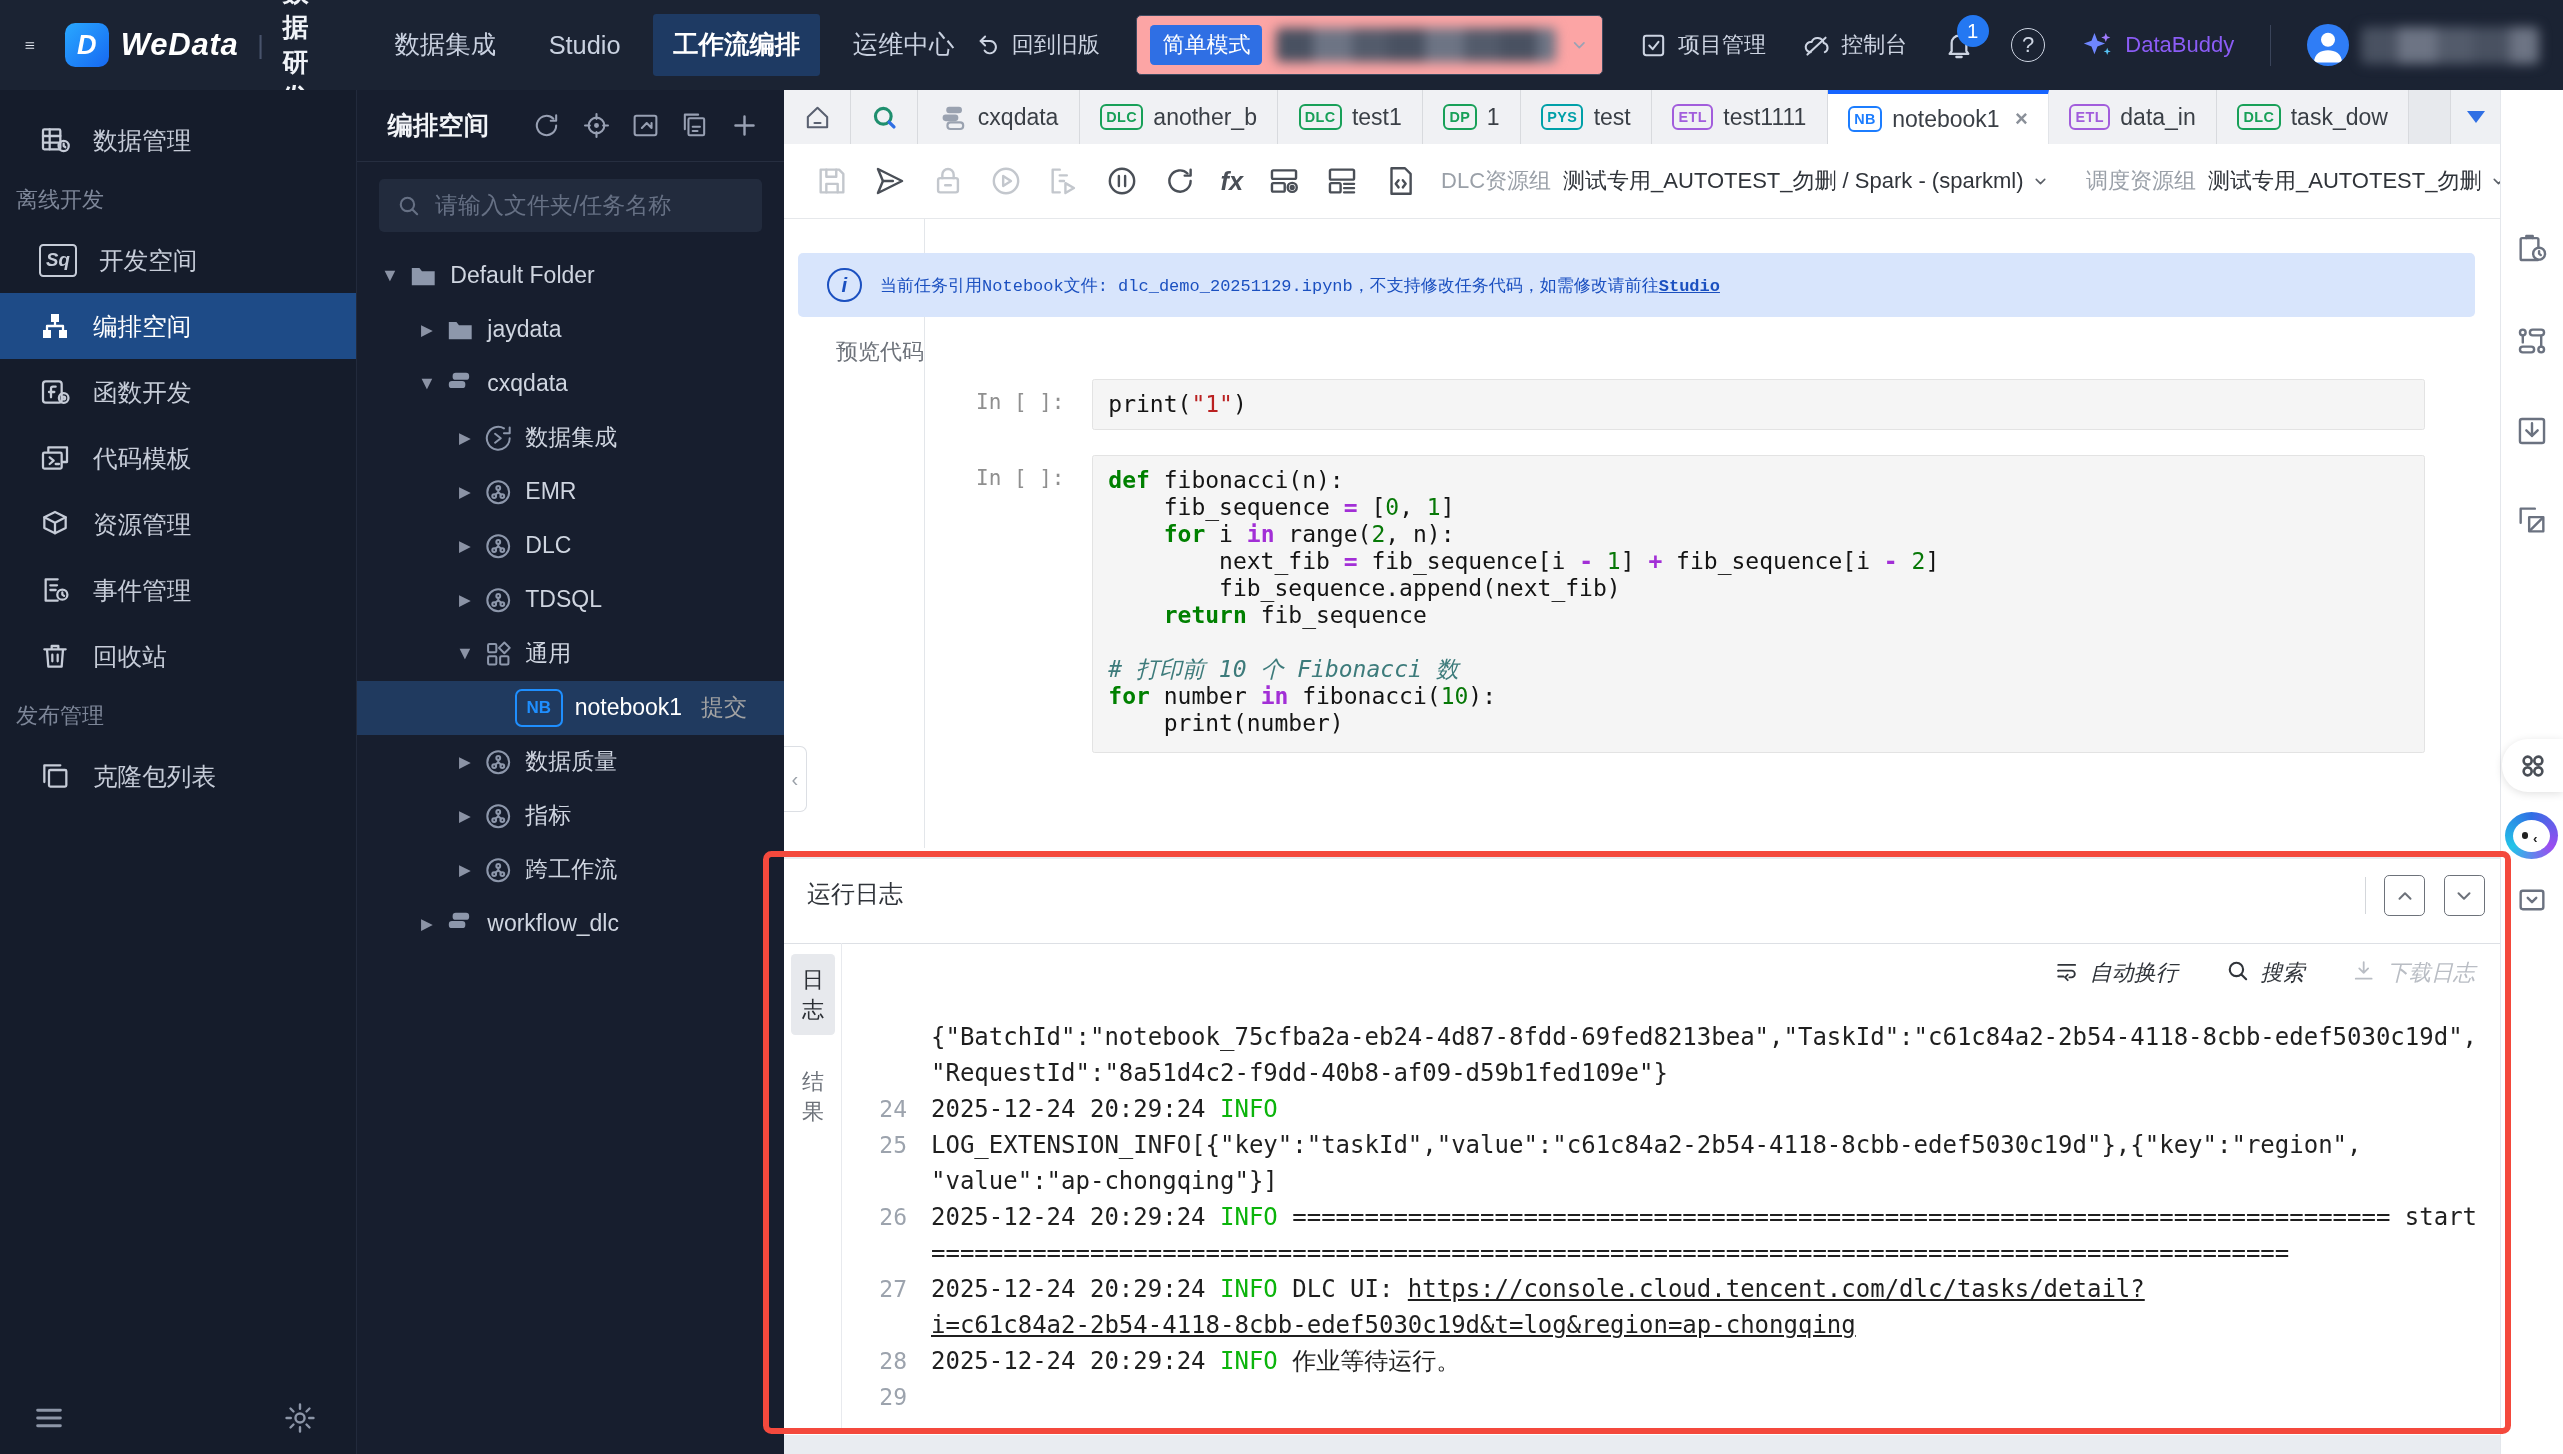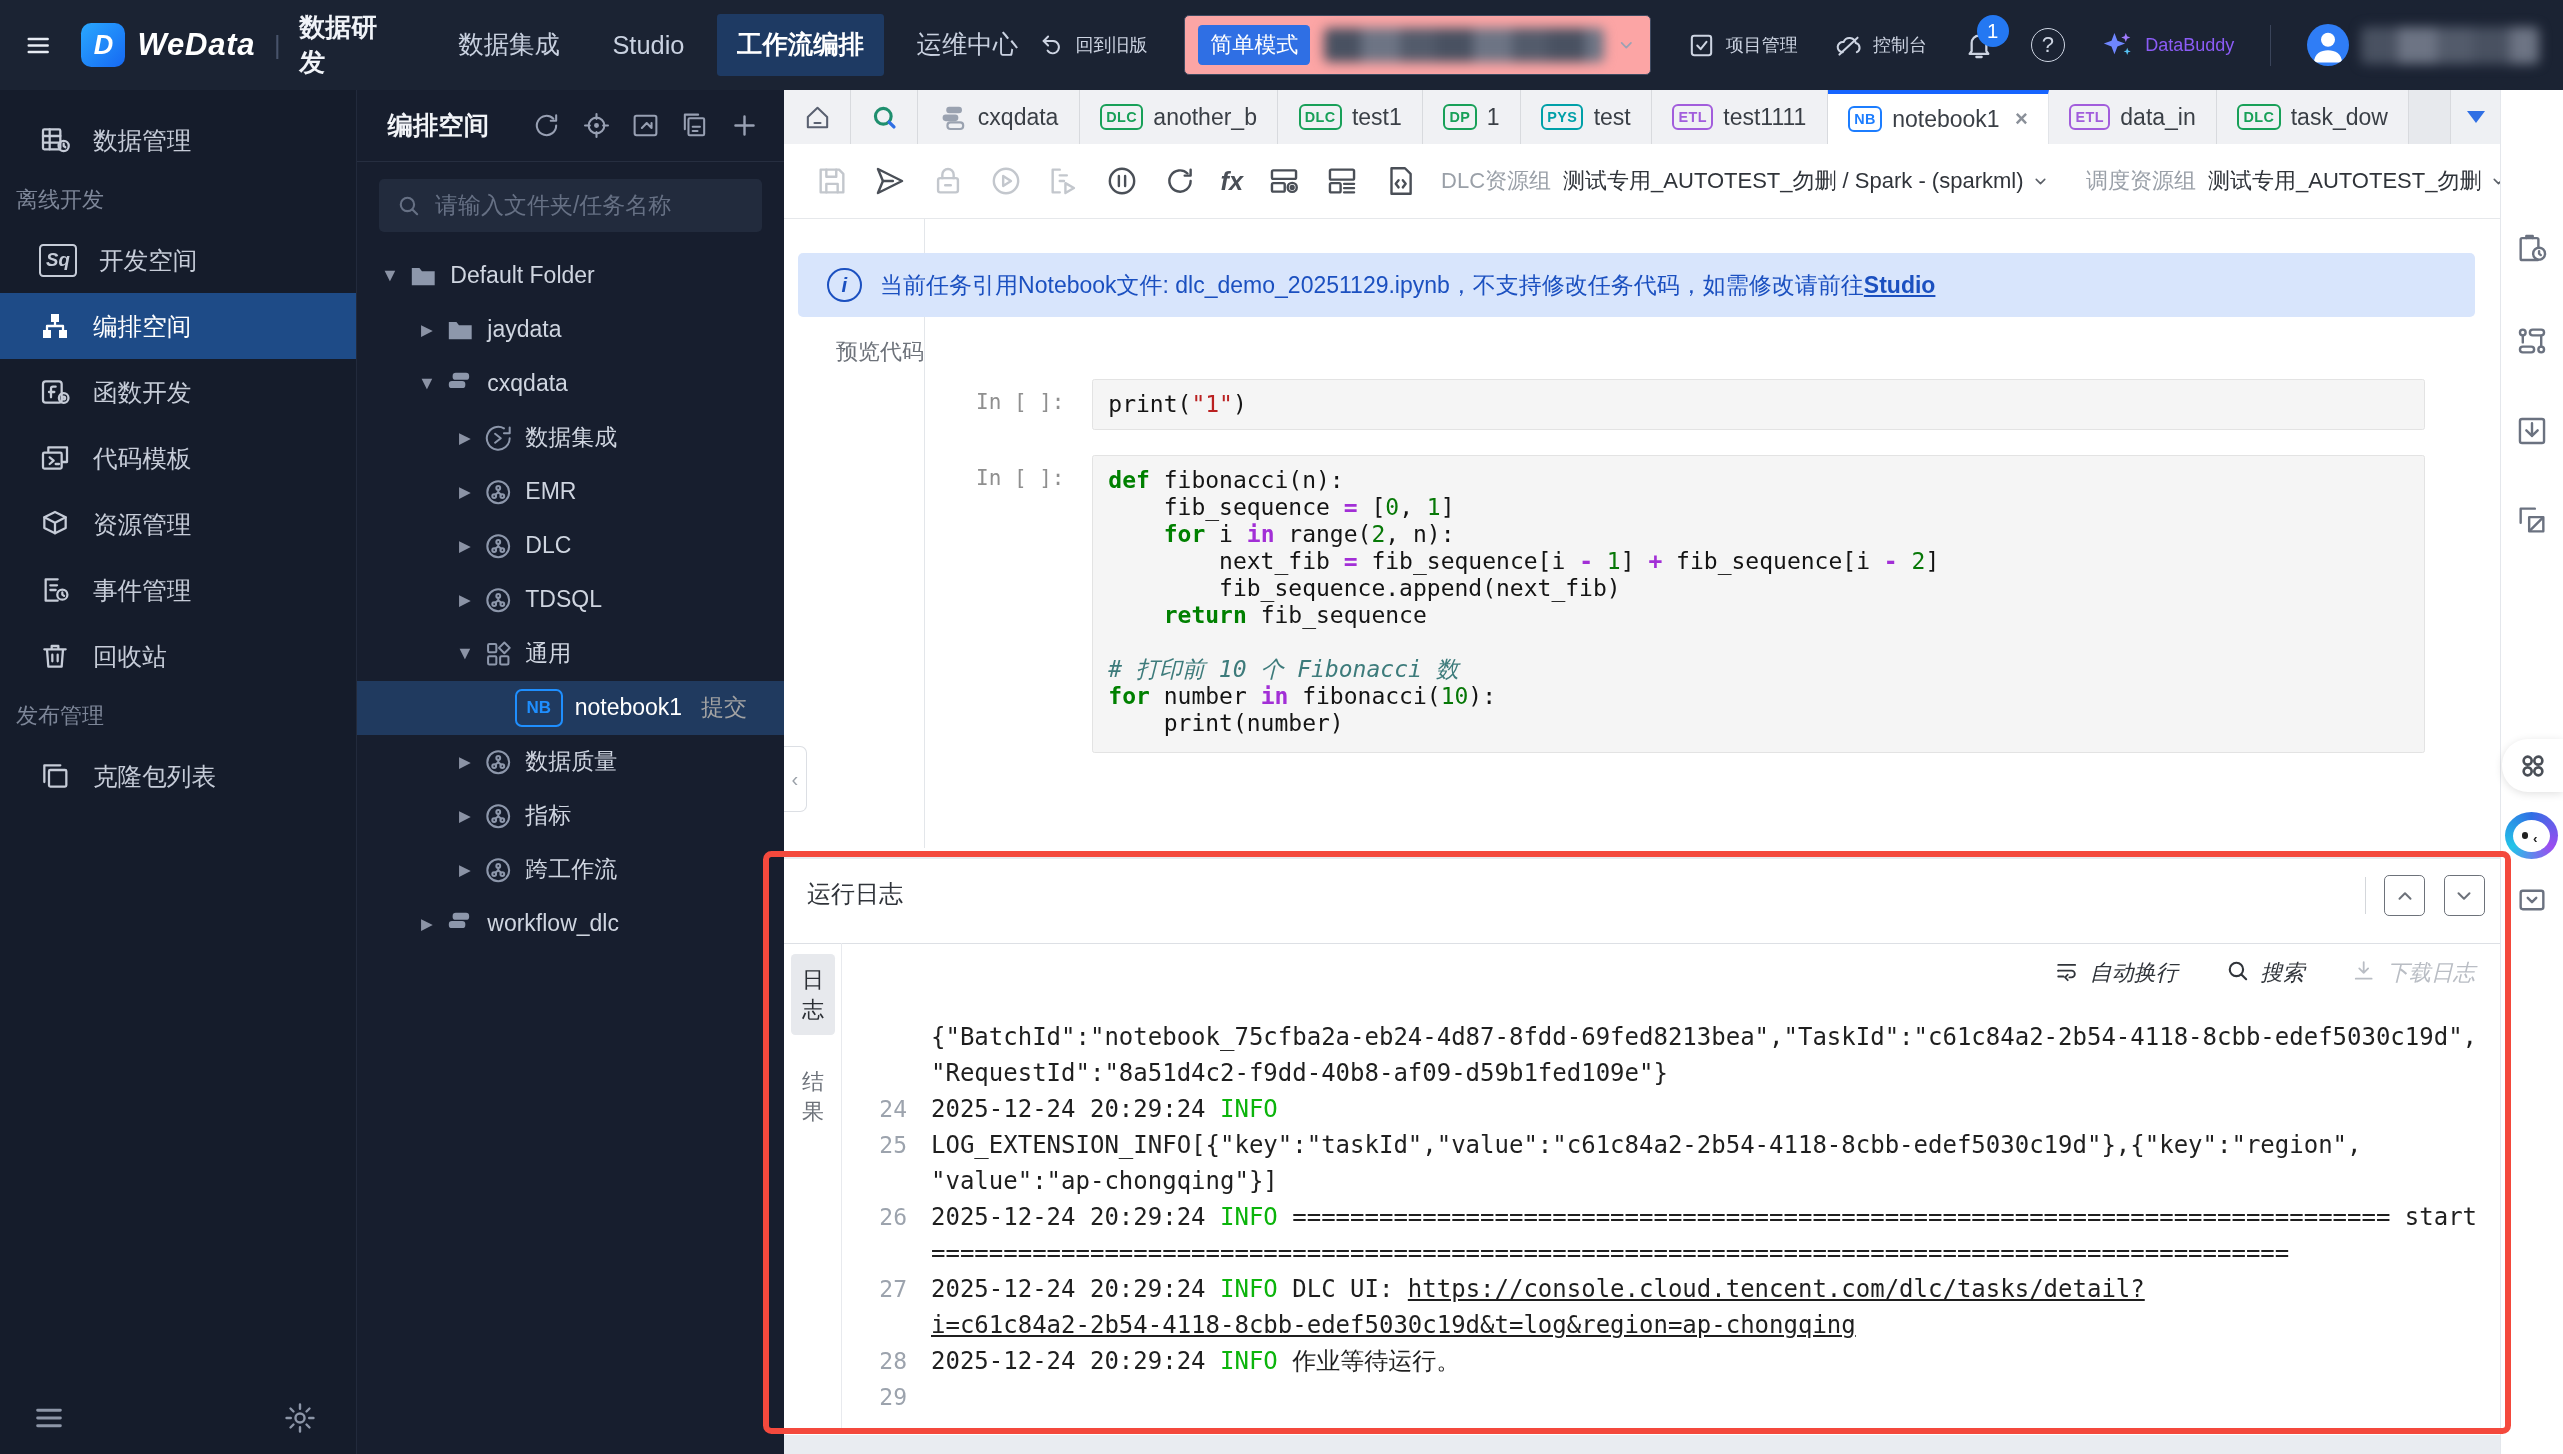--- a/index.html
+++ b/index.html
@@ -19,21 +19,21 @@
   .topnav .hamb{width:37px;height:37px;color:#e8ecf4;margin-right:29px;}
   .logo-wrap{display:flex;align-items:center;gap:12px;}
   .logo-badge{width:44px;height:44px;border-radius:10.2px;background:linear-gradient(135deg,#29a8ff,#1668f2);display:flex;align-items:center;justify-content:center;color:#fff;font-weight:bold;font-style:italic;font-size:27px;}
   .logo-text{color:#fff;font-size:31px;font-weight:bold;font-style:italic;letter-spacing:0.8px;}
   .nav-sep{color:#48536b;font-size:25.4px;margin:0 18.6px;}
   .product-name{color:#f0f3f8;font-size:26px;font-weight:bold;}
   .nav-items{display:flex;align-items:center;gap:12px;margin-left:59px;}
   .nav-item{font-size:25.4px;color:#c9d1e0;padding:13.6px 20.3px;border-radius:3.4px;cursor:pointer;white-space:nowrap;}
   .nav-item.active{background:#1e3a63;color:#fff;font-weight:bold;}
   .nav-right{margin-left:auto;display:flex;align-items:center;gap:36px;}
-  .nav-link{display:flex;align-items:center;gap:10.2px;font-size:18px;color:#cdd4e2;white-space:nowrap;}
+  .nav-link{display:flex;align-items:center;gap:10.2px;font-size:22px;color:#cdd4e2;white-space:nowrap;}
   .nav-link .ic{width:29px;height:29px;}
   .mode-box{display:flex;align-items:center;gap:13.6px;border:0.8px solid #3f4a60;background:#fca5a5;border-radius:5.1px;padding:8.5px 13.6px;}
   .mode-badge{background:#2f6fe4;color:#fff;font-size:22px;border-radius:4.2px;padding:5.1px 12px;white-space:nowrap;}
   .blurred{filter:blur(6px);border-radius:5.1px;background:repeating-linear-gradient(90deg,#495161 0 37px,#6d7484 37px 76px,#535b6b 76px 112px);}
   .mode-blur{width:280px;height:34px;}
   .chev{width:18.6px;height:18.6px;color:#9aa2b4;}
   .bell-wrap{position:relative;width:32px;height:32px;color:#cdd4e2;}
   .bell-badge{position:absolute;top:-13.6px;left:13.6px;background:#2478f2;color:#fff;border-radius:847px;min-width:32px;height:32px;display:flex;align-items:center;justify-content:center;font-size:20.3px;}
   .q-circle{width:32px;height:32px;border:1.7px solid #cdd4e2;border-radius:50%;display:flex;align-items:center;justify-content:center;font-size:22px;color:#cdd4e2;}
   .nav-vsep{width:0.8px;height:41px;background:#3a445a;}
@@ -94,21 +94,21 @@
   .tb-fx{font-size:25.4px;font-style:italic;font-weight:bold;width:41px;margin-right:24px;color:#4a4f57;text-align:center;}
   .tb-label{color:#9aa0a8;font-size:22px;margin-left:auto;white-space:nowrap;}
   .tb-value{color:#30343a;font-size:22px;margin-left:12px;white-space:nowrap;display:flex;align-items:center;gap:8.5px;}
   .tb-label2{color:#9aa0a8;font-size:22px;margin-left:37px;white-space:nowrap;}
   .tb-grid{width:37px;height:37px;color:#5b6068;margin-left:29px;border:1.7px solid #8e939b;border-radius:5.1px;display:flex;align-items:center;justify-content:center;}
   .chev-dark{width:17px;height:17px;color:#5b6068;}
 
   
   .banner{left:798px;top:253px;width:1677px;height:64px;background:#d8e5fc;border-radius:5.1px;display:flex;align-items:center;gap:18.6px;padding:0 29px;box-sizing:border-box;z-index:4;}
   .banner .info-ic{width:30.5px;height:30.5px;border:2.1px solid #1b50c0;border-radius:50%;color:#1b50c0;display:flex;align-items:center;justify-content:center;font-size:20.3px;font-weight:bold;font-style:italic;flex:none;}
-  .banner-text{color:#1b50c0;font-size:23px;}
+  .banner-text{color:#1b50c0;font-size:17px;font-family:Liberation Mono, monospace;}
   .banner-text a{color:#1b50c0;font-weight:bold;text-decoration:underline;}
 
   .preview-label{left:836px;top:337px;color:#6d727a;font-size:22px;z-index:2;}
   .vline{left:924px;top:219px;width:0.8px;height:629px;background:#e3e6ea;}
 
   
   .cell-prompt{position:absolute;font-family:"DejaVu Sans Mono",monospace;font-size:21px;color:#8f8f8f;white-space:pre;}
   .cell-box{position:absolute;background:#f5f5f5;border:0.8px solid #e3e3e3;border-radius:2.5px;box-sizing:border-box;padding:11px 15.3px;}
   .codeline{font-family:"DejaVu Sans Mono",monospace;font-size:23px;line-height:27px;white-space:pre;color:#141414;}
   .codeline .kw{color:#008000;font-weight:bold;}

